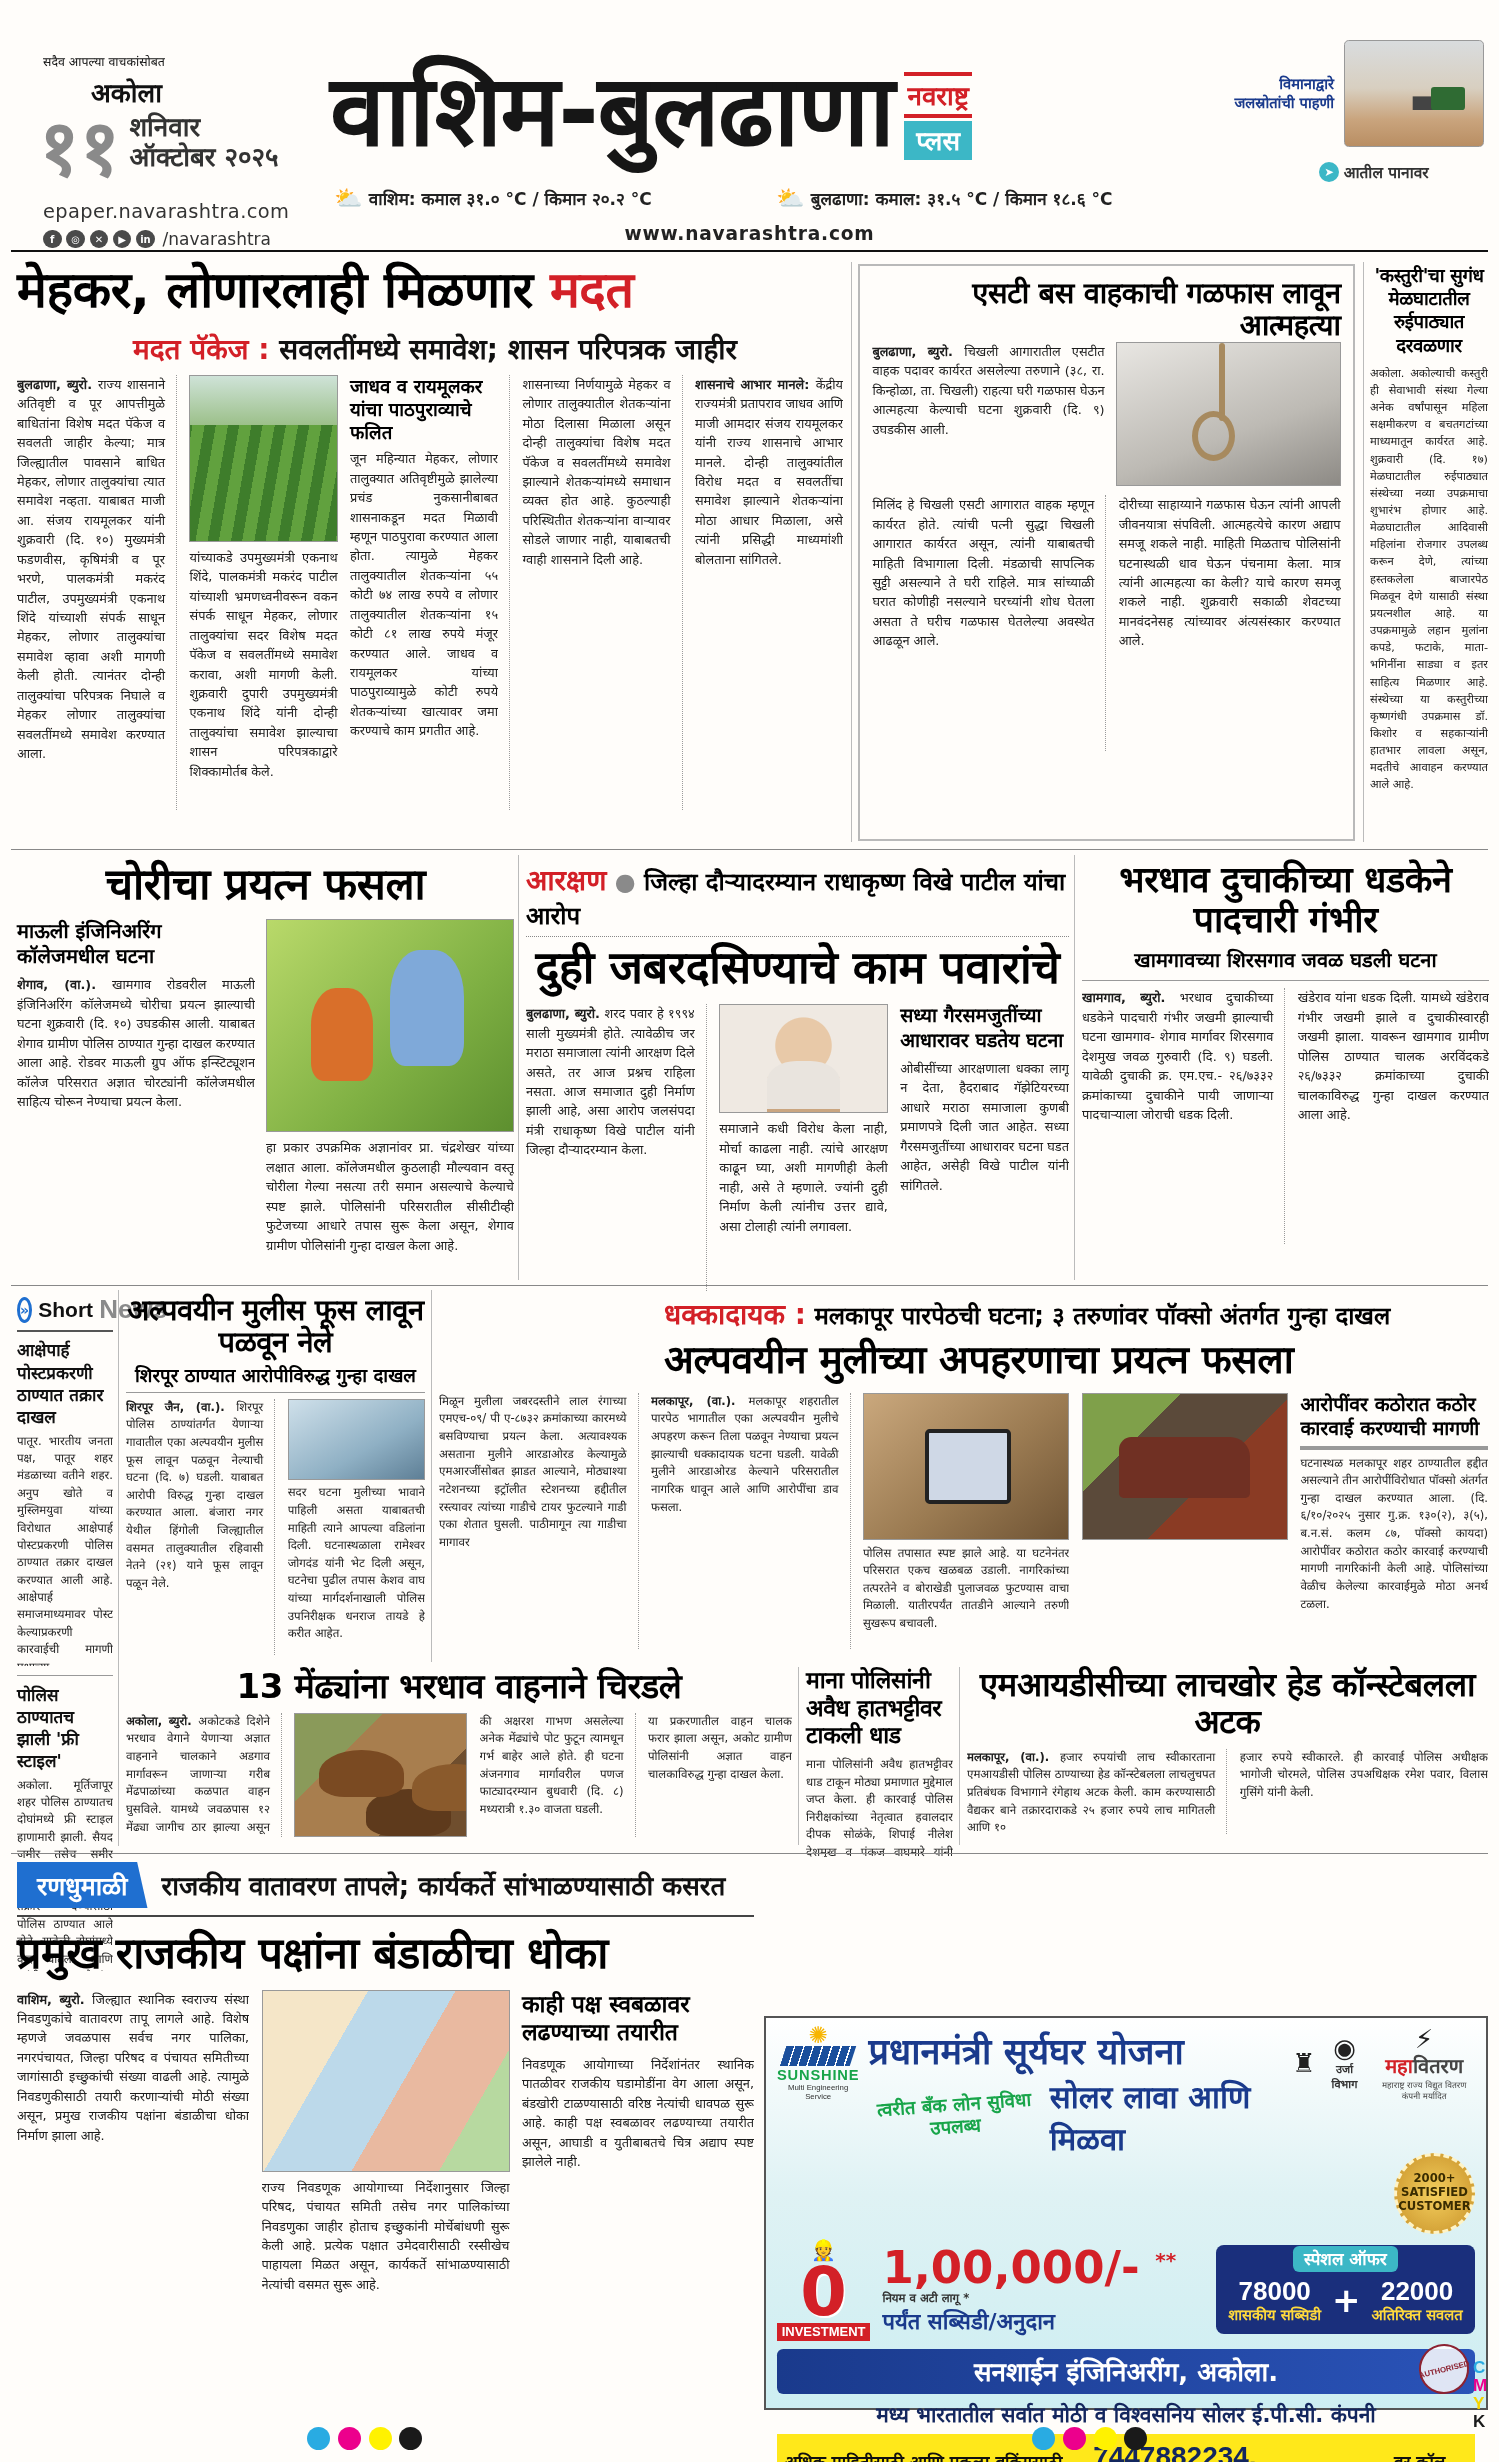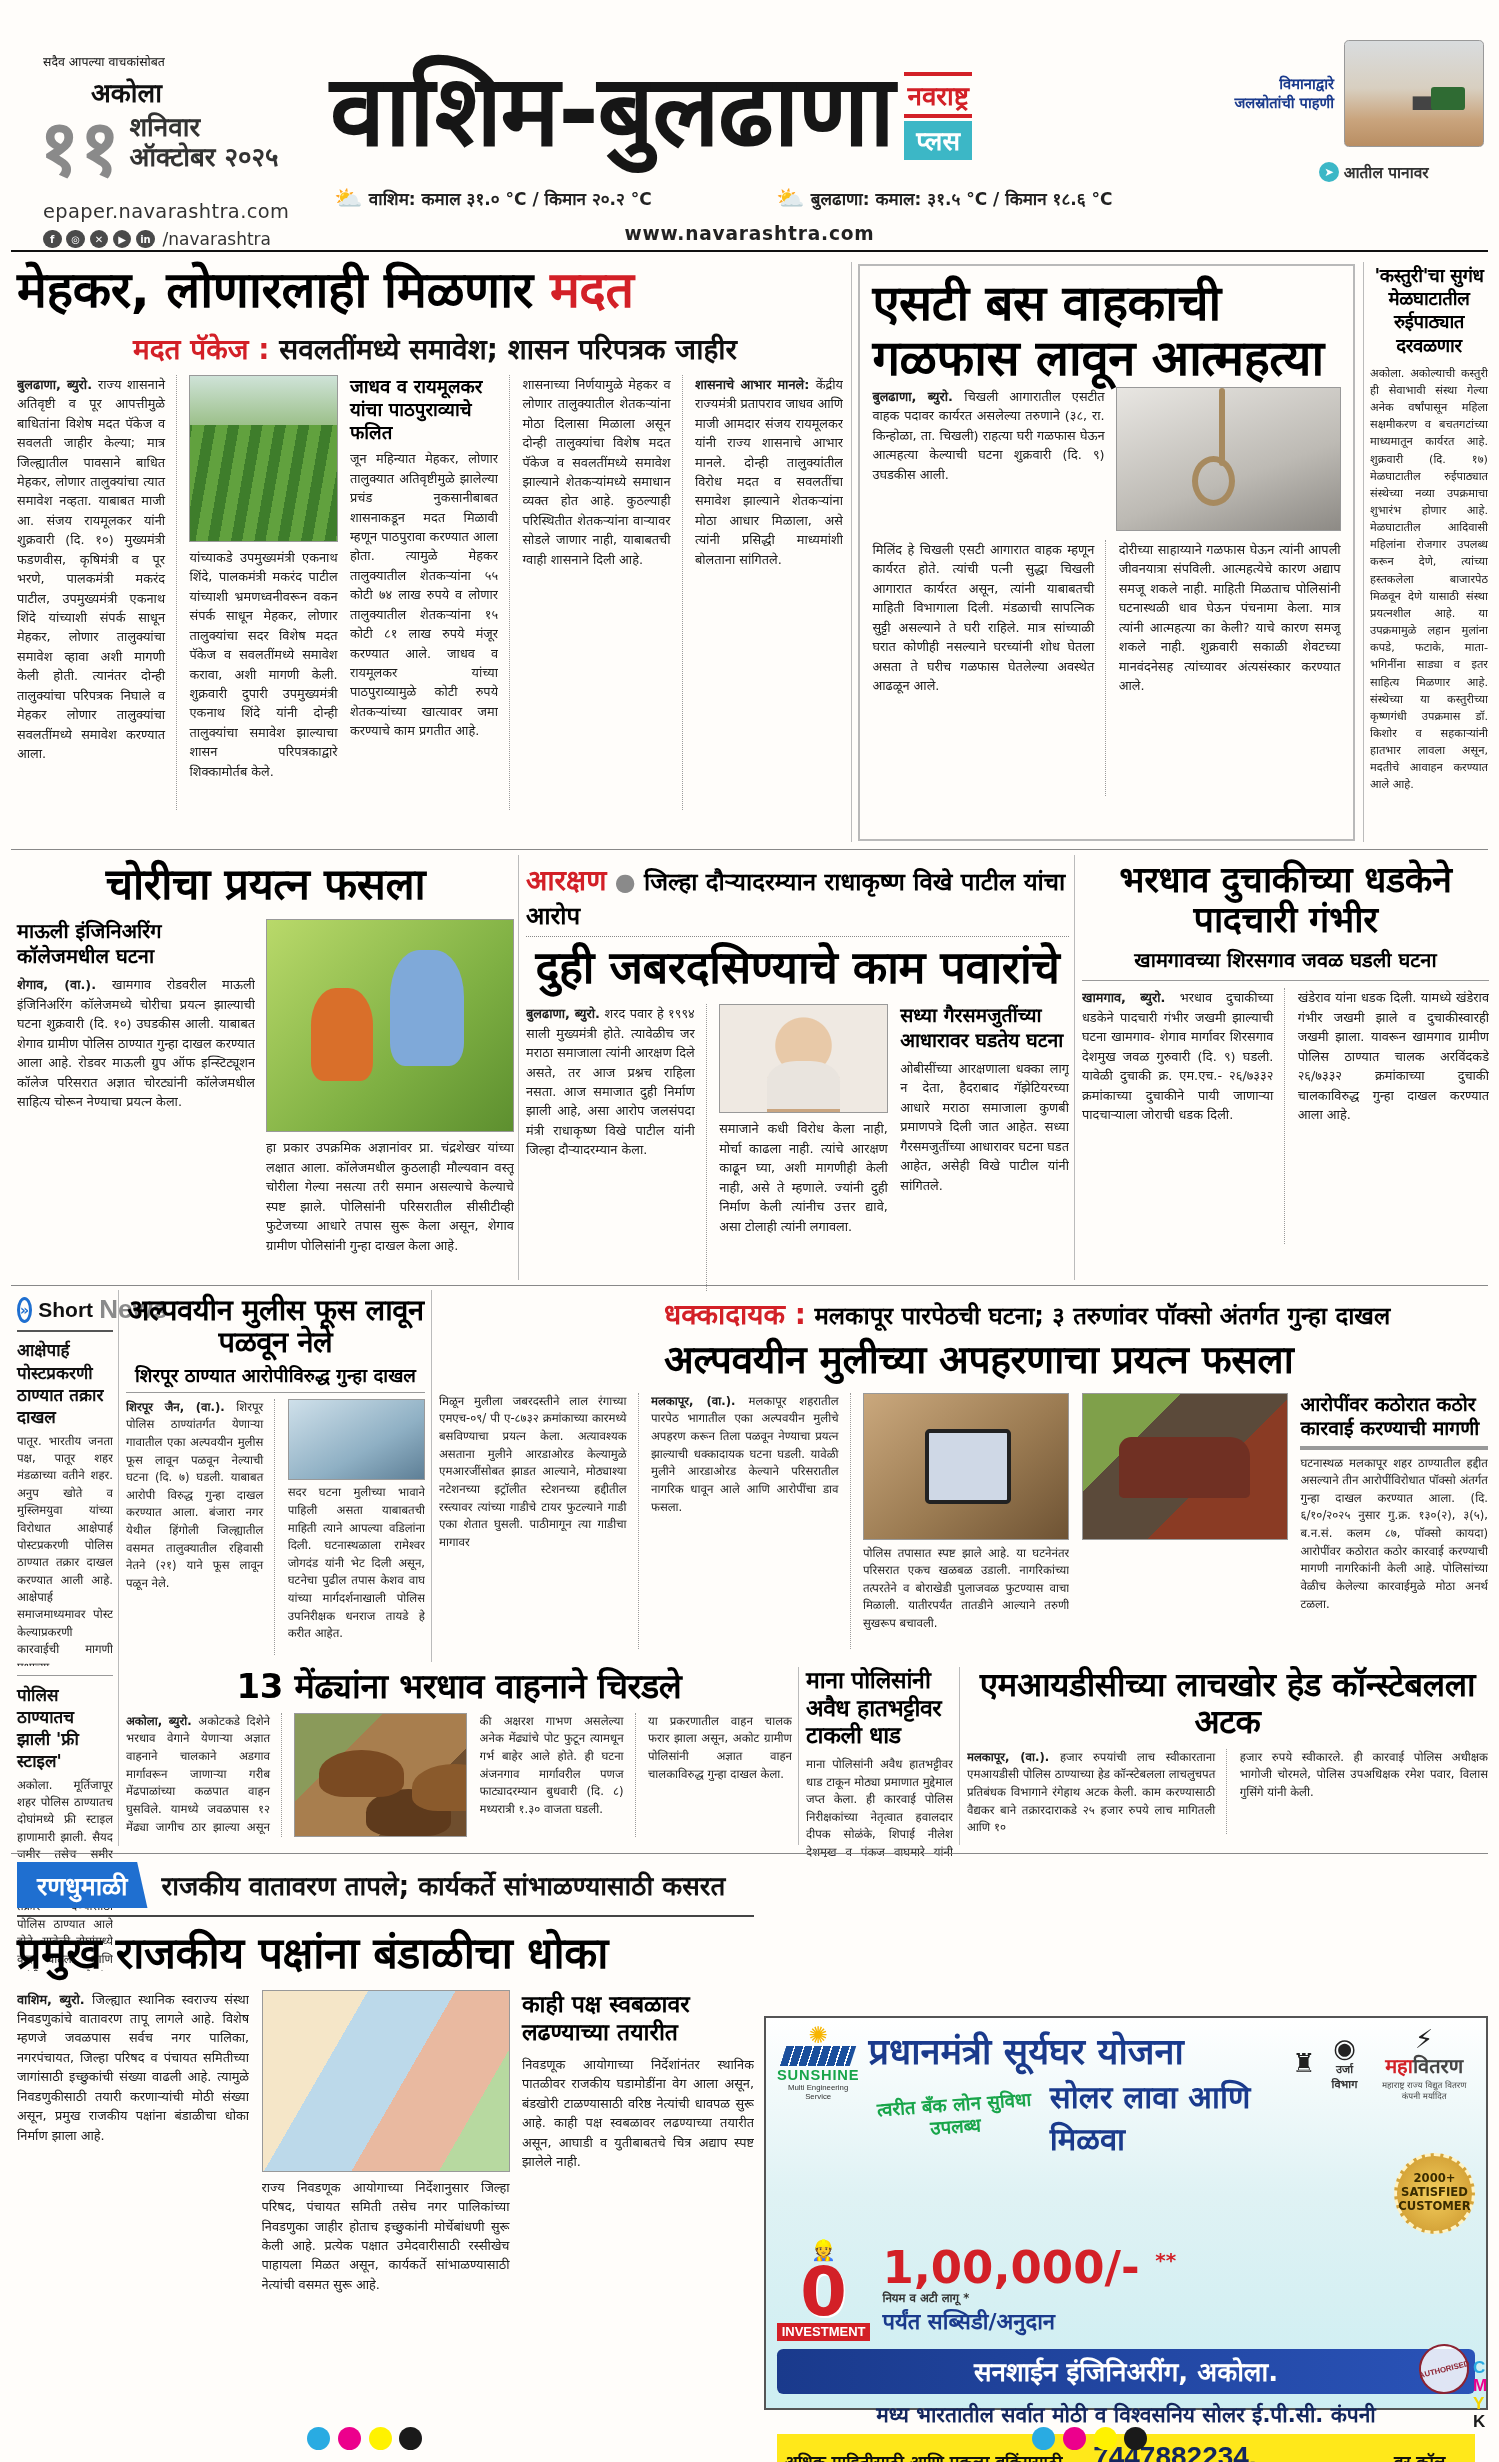--- a/index.html
+++ b/index.html
@@ -206,21 +206,21 @@
       <div class="col dotted bt">शासनाच्या निर्णयामुळे मेहकर व लोणार तालुक्यातील शेतकऱ्यांना मोठा दिलासा मिळाला असून दोन्ही तालुक्यांचा विशेष मदत पॅकेज व सवलतींमध्ये समावेश झाल्याने शेतकऱ्यांमध्ये समाधान व्यक्त होत आहे. कुठल्याही परिस्थितीत शेतकऱ्यांना वाऱ्यावर सोडले जाणार नाही, याबाबतची ग्वाही शासनाने दिली आहे.</div>
       <div class="col bt">
         <b>शासनाचे आभार मानले: </b><span>केंद्रीय राज्यमंत्री प्रतापराव जाधव आणि माजी आमदार संजय रायमूलकर यांनी राज्य शासनाचे आभार मानले. दोन्ही तालुक्यांतील विरोध मदत व सवलतींचा समावेश झाल्याने शेतकऱ्यांना मोठा आधार मिळाला, असे त्यांनी प्रसिद्धी माध्यमांशी बोलताना सांगितले.</span>
       </div>
     </div>
   </section>
 
   <div class="abs vline" style="left:851px; top:262px; height:580px;"></div>
 
   <section class="abs stbox" style="left:858px; top:264px; width:497px; height:577px;">
-    <h2 class="hl" style="font-size:49px; text-align:left;">एसटी बस वाहकाची गळफास लावून आत्महत्या</h2>
+    <h2 class="hl" style="font-size:29px; text-align:right;">एसटी बस वाहकाची गळफास लावून आत्महत्या</h2>
     <div style="display:flex; gap:11px; margin-top:0;">
       <div class="bt" style="flex:1;">
         <b class="byline">बुलढाणा, ब्युरो. </b><span>चिखली आगारातील एसटीत वाहक पदावर कार्यरत असलेल्या तरुणाने (३८, रा. किन्होळा, ता. चिखली) राहत्या घरी गळफास घेऊन आत्महत्या केल्याची घटना शुक्रवारी (दि. ९) उघडकीस आली.</span>
       </div>
       <div class="ph ph-noose" style="width:225px; height:144px;">
           <div class="rope"></div>
           <div class="loop"></div>
         </div>
     </div>
     <div class="cols" style="margin-top:9.3px; height:256px;">
@@ -444,20 +444,34 @@
     <div class="ad-midrow">
       <div class="zero-box">
         <div style="font-size:20px;">👷</div>
         <div class="z">0</div>
         <div class="inv">INVESTMENT</div>
       </div>
       <div>
         <div class="amount"><span>1,00,000/-</span> <sup>**</sup></div>
         <div class="amt-note">नियम व अटी लागू *</div>
         <div class="amt-sub">पर्यंत सब्सिडी/अनुदान</div>
+      </div>
+      <div class="offer-box">
+        <div class="offer-pill">स्पेशल ऑफर</div>
+        <div class="offer-nums">
+          <div>
+              <div class="onum">78000</div>
+              <div class="olbl">शासकीय सब्सिडी</div>
+            </div>
+          <div class="oplus">+</div>
+          <div>
+              <div class="onum">22000</div>
+              <div class="olbl">अतिरिक्त सवलत</div>
+            </div>
+        </div>
       </div>
     </div>
     <div class="ad-company">
       <span>सनशाईन इंजिनिअरींग, अकोला.</span>
       <span class="auth">AUTHORISED</span>
     </div>
     <div class="ad-epc">मध्य भारतातील सर्वात मोठी व विश्वसनिय सोलर ई.पी.सी. कंपनी</div>
     <div class="ad-call">
       <span class="pre">अधिक माहितीसाठी आणि प्रकल्प बुकिंगसाठी आम्हाला</span>
       <span class="ph-num">7447882234, 9422488356</span>

